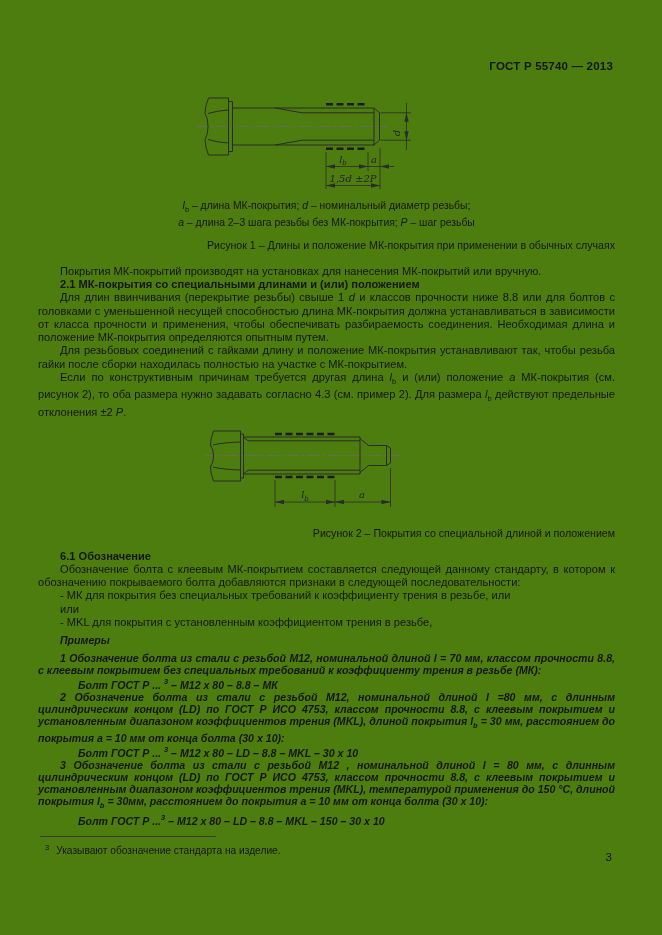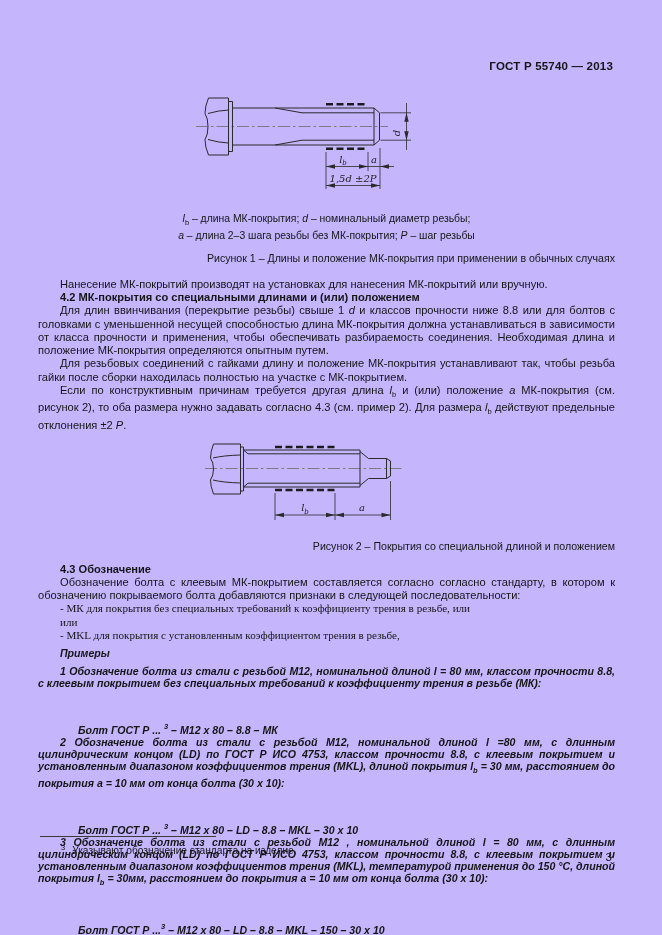--- a/index.html
+++ b/index.html
@@ -1,37 +1,37 @@
 <!DOCTYPE html>
 <html><head>
 <meta charset="utf-8">
 <style>
   html,body{margin:0;padding:0;background:#e8e8e8;}
-  .page{position:relative;width:662px;height:935px;margin:0 auto;background:#c4b5fd;
+  .page{position:relative;width:662px;height:935px;margin:0 auto;background:#4d7c0f;
         font-family:"Liberation Sans",sans-serif;color:#161616;overflow:hidden;}
   .header{position:absolute;top:60px;right:49px;font-size:11.5px;font-weight:bold;letter-spacing:.2px;}
   .main{position:absolute;top:86px;left:38px;right:47px;}
   .figblock{text-align:center;}
   .figblock svg{display:block;margin:0 auto;}
-  .legend{margin-top:16px;font-size:10.4px;line-height:13px;text-align:center;}
+  .legend{margin-top:3px;font-size:10.4px;line-height:13px;text-align:center;}
   .figcaption{margin-top:10px;font-size:10.6px;text-align:right;}
   .fig2legend{margin-top:2px;font-size:10.4px;line-height:13px;text-align:center;}
   p{margin:0;font-size:11.1px;line-height:13.2px;text-align:justify;}
   p.ind{text-indent:22px;}
   p.first{margin-top:14px;}
   .bold{font-weight:bold;}
-  .list p{text-align:left;font-family:Liberation Serif, serif;}
+  .list p{text-align:left;}
   .examples{margin-top:5px;}
   .examples p{font-size:10.6px;line-height:12.1px;font-weight:bold;font-style:italic;}
   .examples .exhead{margin-bottom:6px;}
-  .desig{text-indent:40px !important;text-align:left !important;margin-top:32px;}
+  .desig{text-indent:40px !important;text-align:left !important;}
   .mt11{margin-top:11px;}
   .mt8{margin-top:8px;}
   .fnrule{position:absolute;left:40px;top:836px;width:176px;border-top:1px solid #3a3a3a;}
-  .footnote{position:absolute;left:45px;top:843px;font-size:10.2px;margin-left:16px;}
+  .footnote{position:absolute;left:45px;top:843px;font-size:10.2px;}
   .footnote sup{font-size:7.5px;margin-right:7px;}
   .pagenum{position:absolute;right:50px;top:851px;font-size:11.5px;}
   sub{font-size:7.5px;}
   sup{font-size:7.5px;}
   
   .ln{stroke:#2b2b2b;stroke-width:1;fill:none;stroke-linejoin:round;}
   .thick{stroke:#1c1c1c;stroke-width:2.6;stroke-dasharray:7 3.5;fill:none;}
   .cl{stroke:#6a6a6a;stroke-width:.8;stroke-dasharray:12 3 2.5 3;fill:none;}
   .dim{stroke:#2b2b2b;stroke-width:.8;fill:none;}
   .arr{fill:#2b2b2b;stroke:none;}
@@ -84,22 +84,22 @@
         <text class="lbl" x="202" y="74.5" text-anchor="middle"><tspan>a</tspan></text>
         <text class="lbl" x="181" y="94" text-anchor="middle"><tspan>1,5d ±2P</tspan></text>
       </svg>
       <div class="legend">
         <div><i>l</i><sub>b</sub> – длина МК-покрытия; <i>d</i> – номинальный диаметр резьбы;</div>
         <div><i>a</i> – длина 2–3 шага резьбы без МК-покрытия; <i>P</i> – шаг резьбы</div>
       </div>
       <div class="figcaption">Рисунок 1 – Длины и положение МК-покрытия при применении в обычных случаях</div>
     </div>
 
-    <p class="ind first">Нанесение МК-покрытий производят на установках для нанесения МК-покрытий или вручную.</p>
-    <p class="ind bold">4.2 МК-покрытия со специальными длинами и (или) положением</p>
+    <p class="ind first">Покрытия МК-покрытий производят на установках для нанесения МК-покрытий или вручную.</p>
+    <p class="ind bold">2.1 МК-покрытия со специальными длинами и (или) положением</p>
     <p class="ind">Для длин ввинчивания (перекрытие резьбы) свыше 1 <i>d</i> и классов прочности ниже 8.8 или для болтов с головками с уменьшенной несущей способностью длина МК-покрытия должна устанавливаться в зависимости от класса прочности и применения, чтобы обеспечивать разбираемость соединения. Необходимая длина и положение МК-покрытия определяются опытным путем.</p>
     <p class="ind">Для резьбовых соединений с гайками длину и положение МК-покрытия устанавливают так, чтобы резьба гайки после сборки находилась полностью на участке с МК-покрытием.</p>
     <p class="ind">Если по конструктивным причинам требуется другая длина <i>l</i><sub>b</sub> и (или) положение <i>a</i> МК-покрытия (см. рисунок 2), то оба размера нужно задавать согласно 4.3 (см. пример 2). Для размера <i>l</i><sub>b</sub> действуют предельные отклонения ±2 <i>P</i>.</p>
 
     <div class="figblock mt8">
       <svg width="250" height="90" viewBox="0 0 250 90">
         <path class="cl" d="M3 28.5 H200"></path>
         <g class="ln">
           <path d="M11.5 4 H38.5 V54 H11.5 Q8.5 46.5 8.5 40 Q11.5 35.5 11.5 29 Q11.5 22.5 8.5 18 Q8.5 11.5 11.5 4 Z"></path>
           <path d="M11 18 Q21 15.5 38.5 15 M11 40 Q21 42.5 38.5 43"></path>
@@ -125,31 +125,31 @@
           <path d="M133 75 l-9 -2.2 l0 4.4 Z"></path>
           <path d="M133 75 l9 -2.2 l0 4.4 Z"></path>
           <path d="M188.5 75 l-9 -2.2 l0 4.4 Z"></path>
         </g>
         <text class="lbl" x="103" y="71" text-anchor="middle"><tspan>l</tspan><tspan dy="2.5" style="font-size:7px">b</tspan></text>
         <text class="lbl" x="160" y="71" text-anchor="middle"><tspan>a</tspan></text>
       </svg>
       <div class="figcaption">Рисунок 2 – Покрытия со специальной длиной и положением</div>
     </div>
 
-    <p class="ind bold mt11">4.3 Обозначение</p>
-    <p class="ind">Обозначение болта с клеевым МК-покрытием составляется согласно согласно стандарту, в котором к обозначению покрываемого болта добавляются признаки в следующей последовательности:</p>
+    <p class="ind bold mt11">6.1 Обозначение</p>
+    <p class="ind">Обозначение болта с клеевым МК-покрытием составляется следующей данному стандарту, в котором к обозначению покрываемого болта добавляются признаки в следующей последовательности:</p>
     <div class="list">
       <p class="ind">- МК для покрытия без специальных требований к коэффициенту трения в резьбе, или</p>
       <p class="ind">или</p>
       <p class="ind">- MKL для покрытия с установленным коэффициентом трения в резьбе,</p>
     </div>
 
     <div class="examples">
       <p class="ind exhead">Примеры</p>
-      <p class="ind">1 Обозначение болта из стали с резьбой М12, номинальной длиной l = 80 мм, классом прочности 8.8, с клеевым покрытием без специальных требований к коэффициенту трения в резьбе (МК):</p>
+      <p class="ind">1 Обозначение болта из стали с резьбой М12, номинальной длиной l = 70 мм, классом прочности 8.8, с клеевым покрытием без специальных требований к коэффициенту трения в резьбе (МК):</p>
       <p class="desig">Болт ГОСТ Р ... <sup>3</sup> – М12 х 80 – 8.8 – МК</p>
       <p class="ind">2 Обозначение болта из стали с резьбой М12, номинальной длиной l =80 мм, с длинным цилиндрическим концом (LD) по ГОСТ Р ИСО 4753, классом прочности 8.8, с клеевым покрытием и установленным диапазоном коэффициентов трения (MKL), длиной покрытия l<sub>b</sub> = 30 мм, расстоянием до покрытия a = 10 мм от конца болта (30 х 10):</p>
       <p class="desig">Болт ГОСТ Р ... <sup>3</sup> – М12 х 80 – LD – 8.8 – MKL – 30 х 10</p>
       <p class="ind">3 Обозначение болта из стали с резьбой М12 , номинальной длиной l = 80 мм, с длинным цилиндрическим концом (LD) по ГОСТ Р ИСО 4753, классом прочности 8.8, с клеевым покрытием и установленным диапазоном коэффициентов трения (MKL), температурой применения до 150 °С, длиной покрытия l<sub>b</sub> = 30мм, расстоянием до покрытия a = 10 мм от конца болта (30 х 10):</p>
       <p class="desig">Болт ГОСТ Р ...<sup>3</sup> – М12 х 80 – LD – 8.8 – MKL – 150 – 30 х 10</p>
     </div>
 
   </div>
 
   <div class="fnrule"></div>

